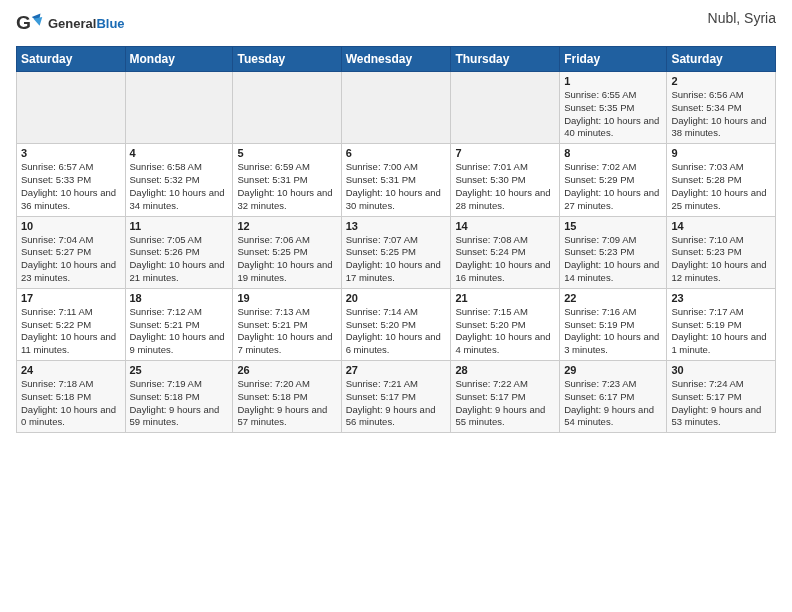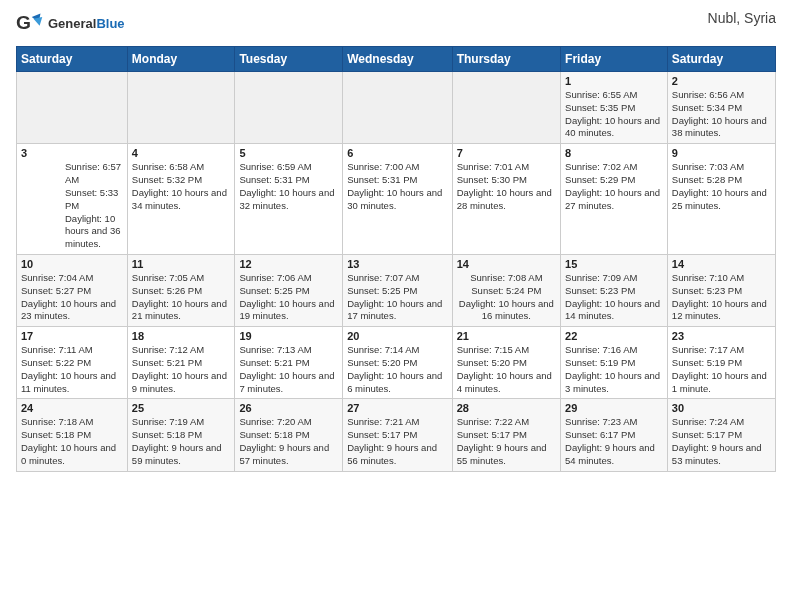--- a/index.html
+++ b/index.html
@@ -147,21 +147,21 @@
           <td>
             <span class="day-number">2</span>
             <div class="day-info" style="white-space: pre-line;">Sunrise: 6:56 AM
 Sunset: 5:34 PM
 Daylight: 10 hours and 38 minutes.</div>
           </td>
         </tr>
         <tr>
           <td>
             <span class="day-number">3</span>
-            <div class="day-info" style="white-space: pre-line; margin-left: 44px;">Sunrise: 6:57 AM
+            <div class="day-info" style="white-space: pre-line;">Sunrise: 6:57 AM
 Sunset: 5:33 PM
 Daylight: 10 hours and 36 minutes.</div>
           </td>
           <td>
             <span class="day-number">4</span>
             <div class="day-info" style="white-space: pre-line;">Sunrise: 6:58 AM
 Sunset: 5:32 PM
 Daylight: 10 hours and 34 minutes.</div>
           </td>
           <td>
@@ -215,21 +215,21 @@
 Daylight: 10 hours and 19 minutes.</div>
           </td>
           <td>
             <span class="day-number">13</span>
             <div class="day-info" style="white-space: pre-line;">Sunrise: 7:07 AM
 Sunset: 5:25 PM
 Daylight: 10 hours and 17 minutes.</div>
           </td>
           <td>
             <span class="day-number">14</span>
-            <div class="day-info" style="white-space: pre-line; text-align: center;">Sunrise: 7:08 AM
+            <div class="day-info" style="white-space: pre-line;">Sunrise: 7:08 AM
 Sunset: 5:24 PM
 Daylight: 10 hours and 16 minutes.</div>
           </td>
           <td>
             <span class="day-number">15</span>
             <div class="day-info" style="white-space: pre-line;">Sunrise: 7:09 AM
 Sunset: 5:23 PM
 Daylight: 10 hours and 14 minutes.</div>
           </td>
           <td>

